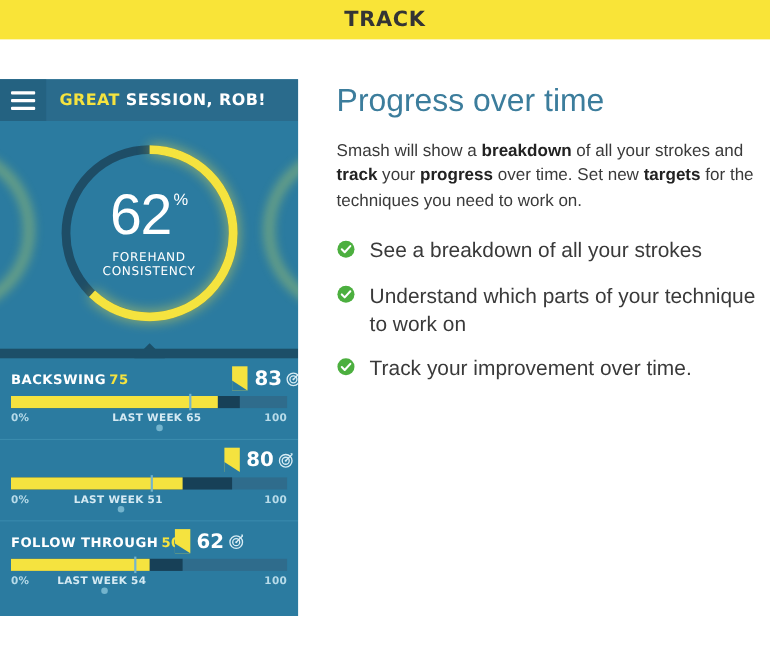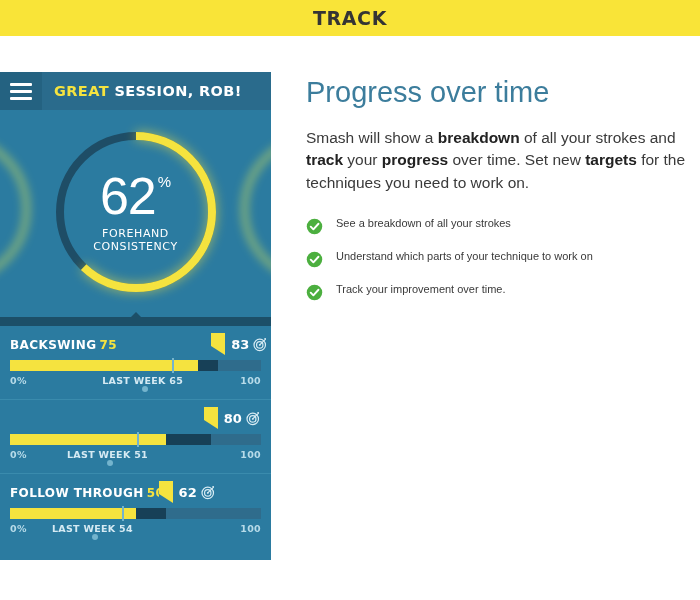--- a/index.html
+++ b/index.html
@@ -161,21 +161,21 @@
   }
   .flag::after {
     content: "";
     position: absolute; left: 0; bottom: 0;
     width: 0; height: 0;
     border-left: 14px solid #2b7ba0;
     border-top: 9px solid transparent;
   }
   .target-value {
     font-family: "DejaVu Sans", sans-serif;
-    font-size: 13px; font-weight: bold;
+    font-size: 18px; font-weight: bold;
     color: #ffffff; margin-left: 6px;
   }
   .target-icon { margin-left: 4px; display: block; }
 
   .bar {
     position: relative;
     height: 11px;
     background: #2f6c8c;
     overflow: visible;
   }
@@ -242,21 +242,21 @@
   .panel-body b { font-weight: bold; color: #222; }
 
   .bullets { list-style: none; margin: 0; padding: 0; }
   .bullet {
     display: flex; align-items: flex-start;
     margin-bottom: 14px;
   }
   .check-icon { flex: 0 0 auto; margin-top: 2px; }
   .bullet-text {
     font-family: "Liberation Sans", sans-serif;
-    font-size: 11px; line-height: 1.38;
+    font-size: 19px; line-height: 1.38;
     color: #3a3a3a;
     margin-left: 13px;
   }
 </style>
 </head>
 <body>
 
 <div class="banner">
   <div class="banner-title">TRACK</div>
 </div>

